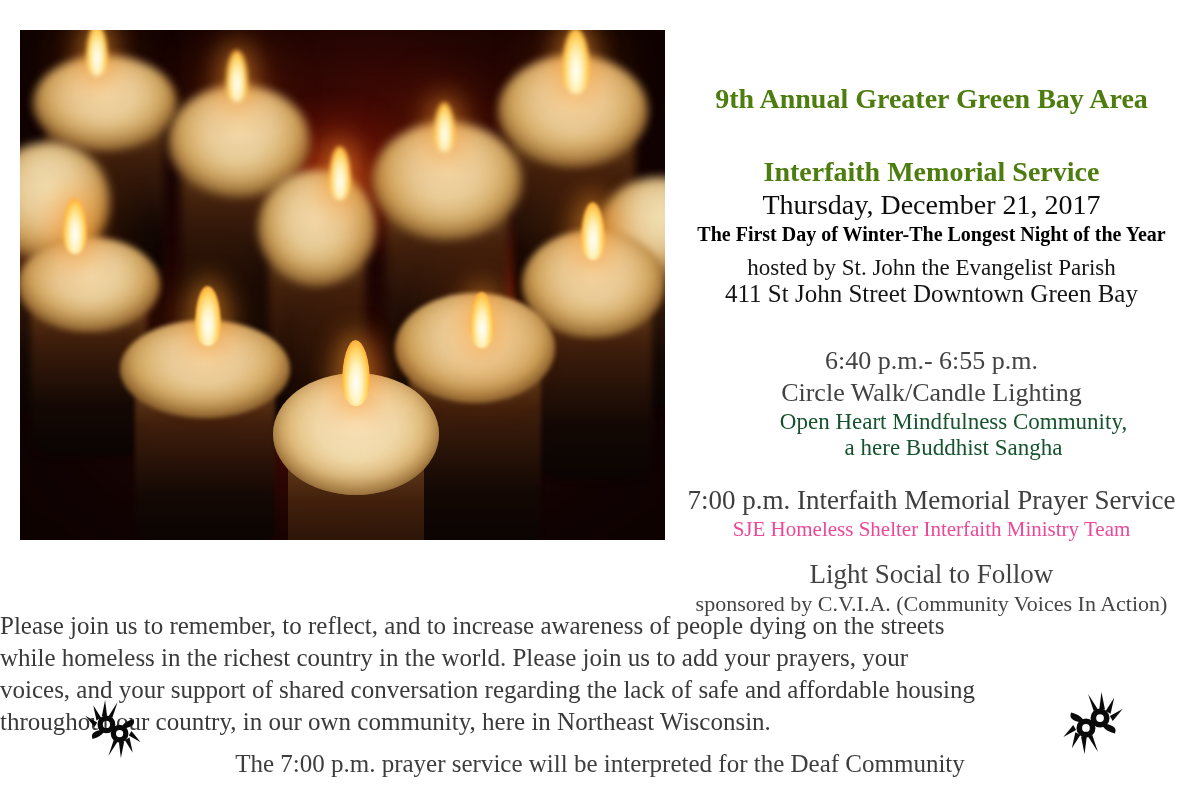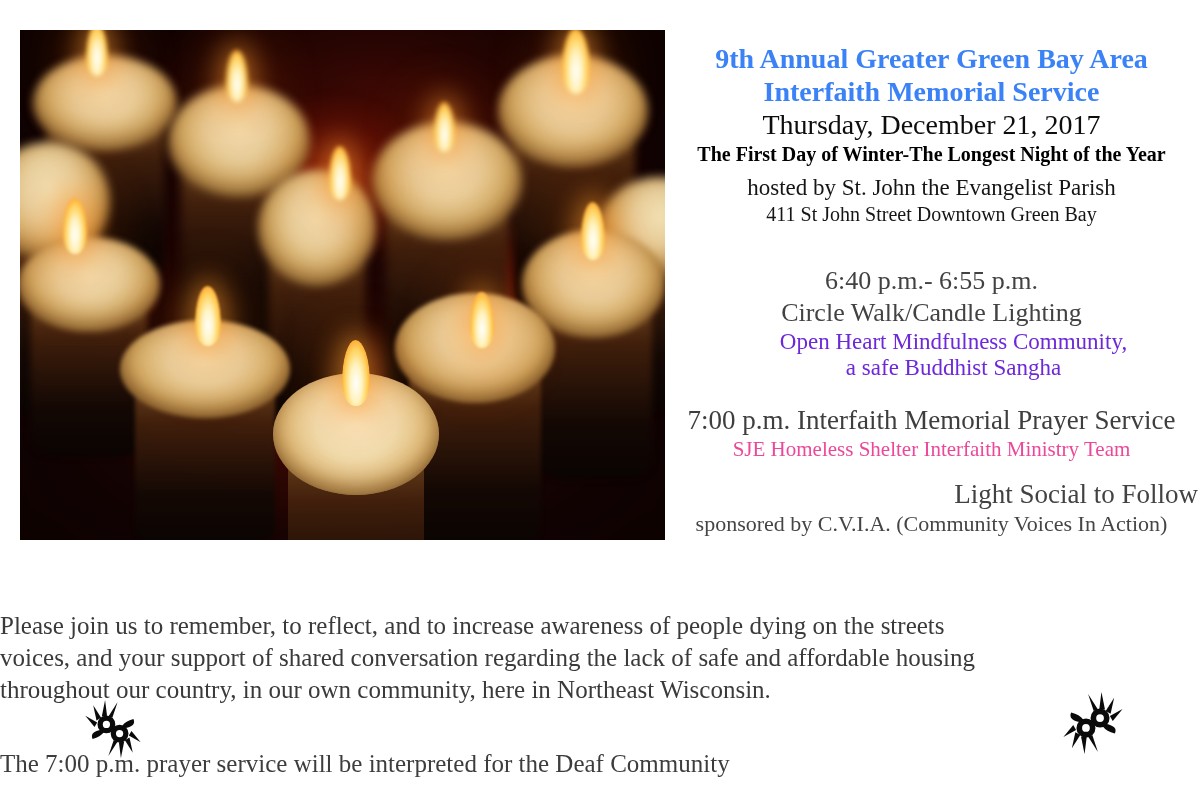--- a/index.html
+++ b/index.html
@@ -74,49 +74,50 @@
 
   
   .rcol {
     position: absolute;
     left: 665px; top: 42px;
     width: 533px;
     text-align: center;
     color: #000;
   }
   .rcol div { white-space: nowrap; }
-  .t-line { font-size: 28px; line-height: 33px; font-weight: bold; color: #3b82f6; }
+  .t-line { font-size: 28px; line-height: 33px; font-weight: bold; color: #4d7c0f; margin-top: 40px; }
   .t-date { font-size: 28px; line-height: 33px; font-weight: normal; color: #0d0d0d; }
   .t-sub  { font-size: 20px; line-height: 26px; font-weight: bold; color: #000; margin-top: 0; }
   .host   { font-size: 23px; line-height: 27px; color: #151515; margin-top: 7px; }
-  .host-2 { font-size: 20px; line-height: 26px; color: #151515; }
+  .host-2 { font-size: 25px; line-height: 26px; color: #151515; }
   .g-big  { font-size: 26px; line-height: 32px; color: #424242; }
-  .g-med  { font-size: 23px; line-height: 26px; color: #6d28d9; padding-left: 44px; }
+  .g-med  { font-size: 23px; line-height: 26px; color: #14532d; padding-left: 44px; }
   .walk-block    { margin-top: 38px; }
   .service-block { margin-top: 23px; }
   .service-line  { font-size: 27px; line-height: 32px; color: #3e3e3e; }
   .service-org   { font-size: 21px; line-height: 26px; color: #ec4899; }
   .social-block  { margin-top: 17px; }
-  .social-line   { font-size: 27px; line-height: 31px; color: #424242; text-align: right; }
+  .social-line   { font-size: 27px; line-height: 31px; color: #424242; }
   .social-spon   { font-size: 22px; line-height: 27px; color: #454545; }
 
   
   .para {
     position: absolute;
     left: 0; top: 610px;
     width: 1200px;
     text-align: left;
     color: #3a3a3a;
     font-size: 25px;
     line-height: 32px;
   }
   .interp {
     position: absolute;
     left: 0; top: 750px;
     width: 1200px;
+    text-align: center;
     color: #3d3d3d;
     font-size: 25px;
   }
   .asl { position: absolute; }
   .asl-left  { left: 80px;  top: 700px; width: 66px; height: 58px; transform: scaleX(-1); }
   .asl-right { left: 1056px; top: 692px; width: 74px; height: 62px; }
 </style>
 </head>
 <body>
 
@@ -188,36 +189,37 @@
     <div class="t-line">Interfaith Memorial Service</div>
     <div class="t-date">Thursday, December 21, 2017</div>
     <div class="t-sub">The First Day of Winter-The Longest Night of the Year</div>
     <div class="host">hosted by St. John the Evangelist Parish</div>
     <div class="host-2">411 St John Street Downtown Green Bay</div>
 
     <div class="walk-block">
       <div class="g-big">6:40 p.m.- 6:55 p.m.</div>
       <div class="g-big">Circle Walk/Candle Lighting</div>
       <div class="g-med">Open Heart Mindfulness Community,</div>
-      <div class="g-med">a safe Buddhist Sangha</div>
+      <div class="g-med">a here Buddhist Sangha</div>
     </div>
 
     <div class="service-block">
       <div class="service-line">7:00 p.m. Interfaith Memorial Prayer Service</div>
       <div class="service-org">SJE Homeless Shelter Interfaith Ministry Team</div>
     </div>
 
     <div class="social-block">
       <div class="social-line">Light Social to Follow</div>
       <div class="social-spon">sponsored by C.V.I.A.  (Community Voices In Action)</div>
     </div>
   </div>
 
   <div class="para">
     <div>Please join us to remember, to reflect, and to increase awareness of people dying on the streets</div>
+    <div>while homeless in the richest country in the world. Please join us to add your prayers, your</div>
     <div>voices, and your support of shared conversation regarding the lack of safe and affordable housing</div>
     <div>throughout our country, in our own community, here in Northeast Wisconsin.</div>
   </div>
 
   <svg class="asl asl-left" viewBox="0 0 100 88">
     <g fill="#0a0a0a" stroke="none">
       <polygon points="51,27 43,3 57,25"></polygon>
       <polygon points="59,24 62,0 67,25"></polygon>
       <polygon points="68,27 80,8 75,31"></polygon>
       <polygon points="74,34 92,24 78,41"></polygon>

